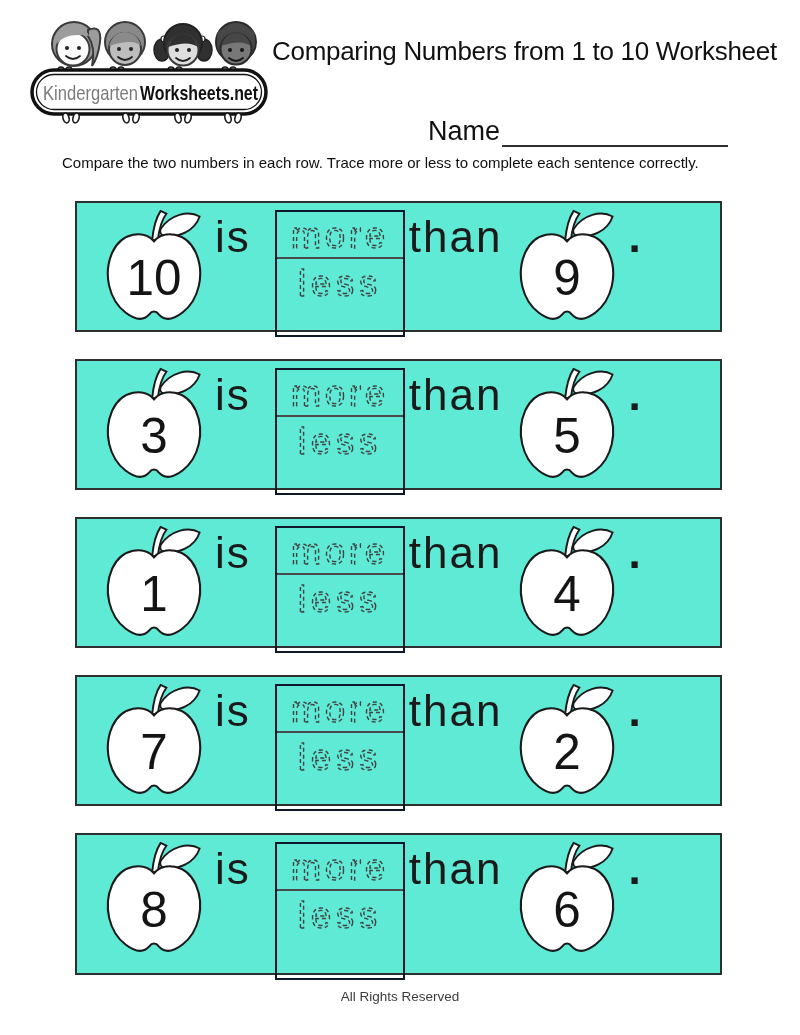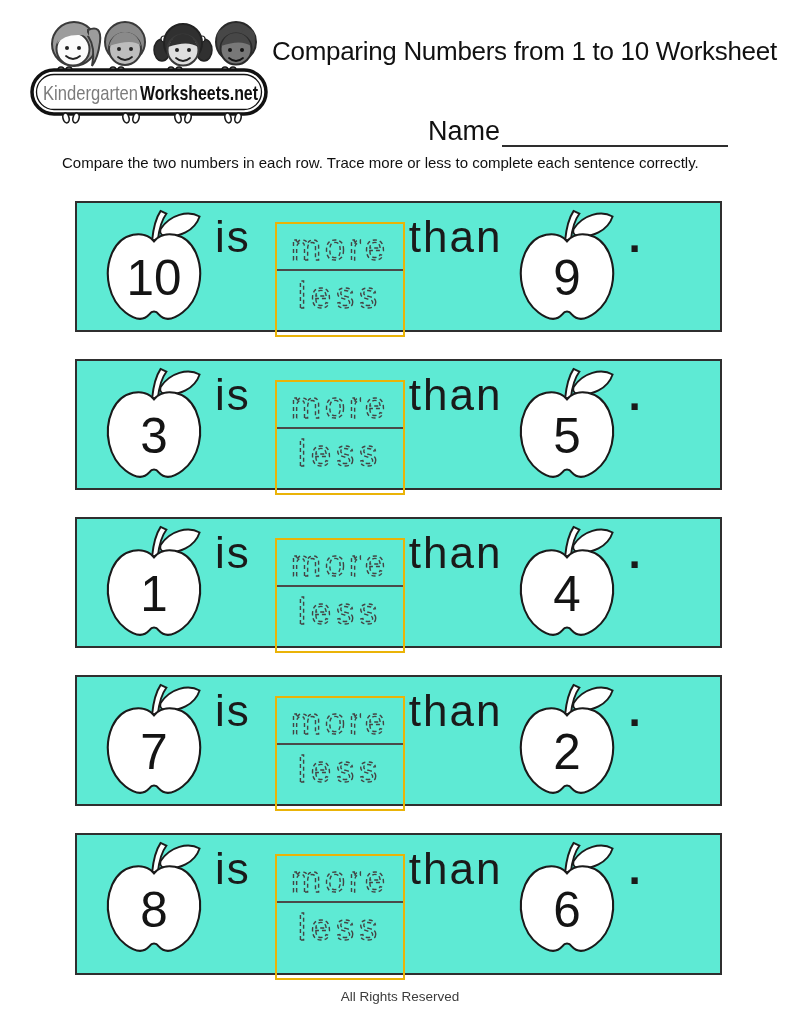--- a/index.html
+++ b/index.html
@@ -25,22 +25,22 @@
        display:flex;background:#5eead4;}
   .row.last{height:142px;margin-bottom:0;}
   .apple{flex:0 0 auto;}
   .apple.left{margin-left:20px;}
   .apple.right{margin-left:8px;}
   .word{font-size:44px;letter-spacing:2px;color:#1a1a1a;position:relative;top:9px;
         font-weight:400;}
   .word.is{margin-left:4px;}
   .word.than{margin-left:4px;}
   .word.period{margin-left:4px;font-weight:700;}
-  .trace-box{margin-left:24px;width:126px;border:2px solid #eab308;position:relative;top:7px;
-             display:flex;flex-direction:column;margin-top:12px;}
+  .trace-box{margin-left:24px;width:126px;border:2px solid #0f172a;position:relative;top:7px;
+             display:flex;flex-direction:column;}
   .trace-cell{height:45px;display:flex;align-items:center;justify-content:center;}
   .trace-cell + .trace-cell{border-top:2px solid #4a4a4a;}
 
   
   .footer{position:absolute;left:0;top:988px;width:100%;text-align:center;
           font-size:13.5px;color:#3c3c3c;line-height:17px;}
 </style>
 </head>
 <body>
 

